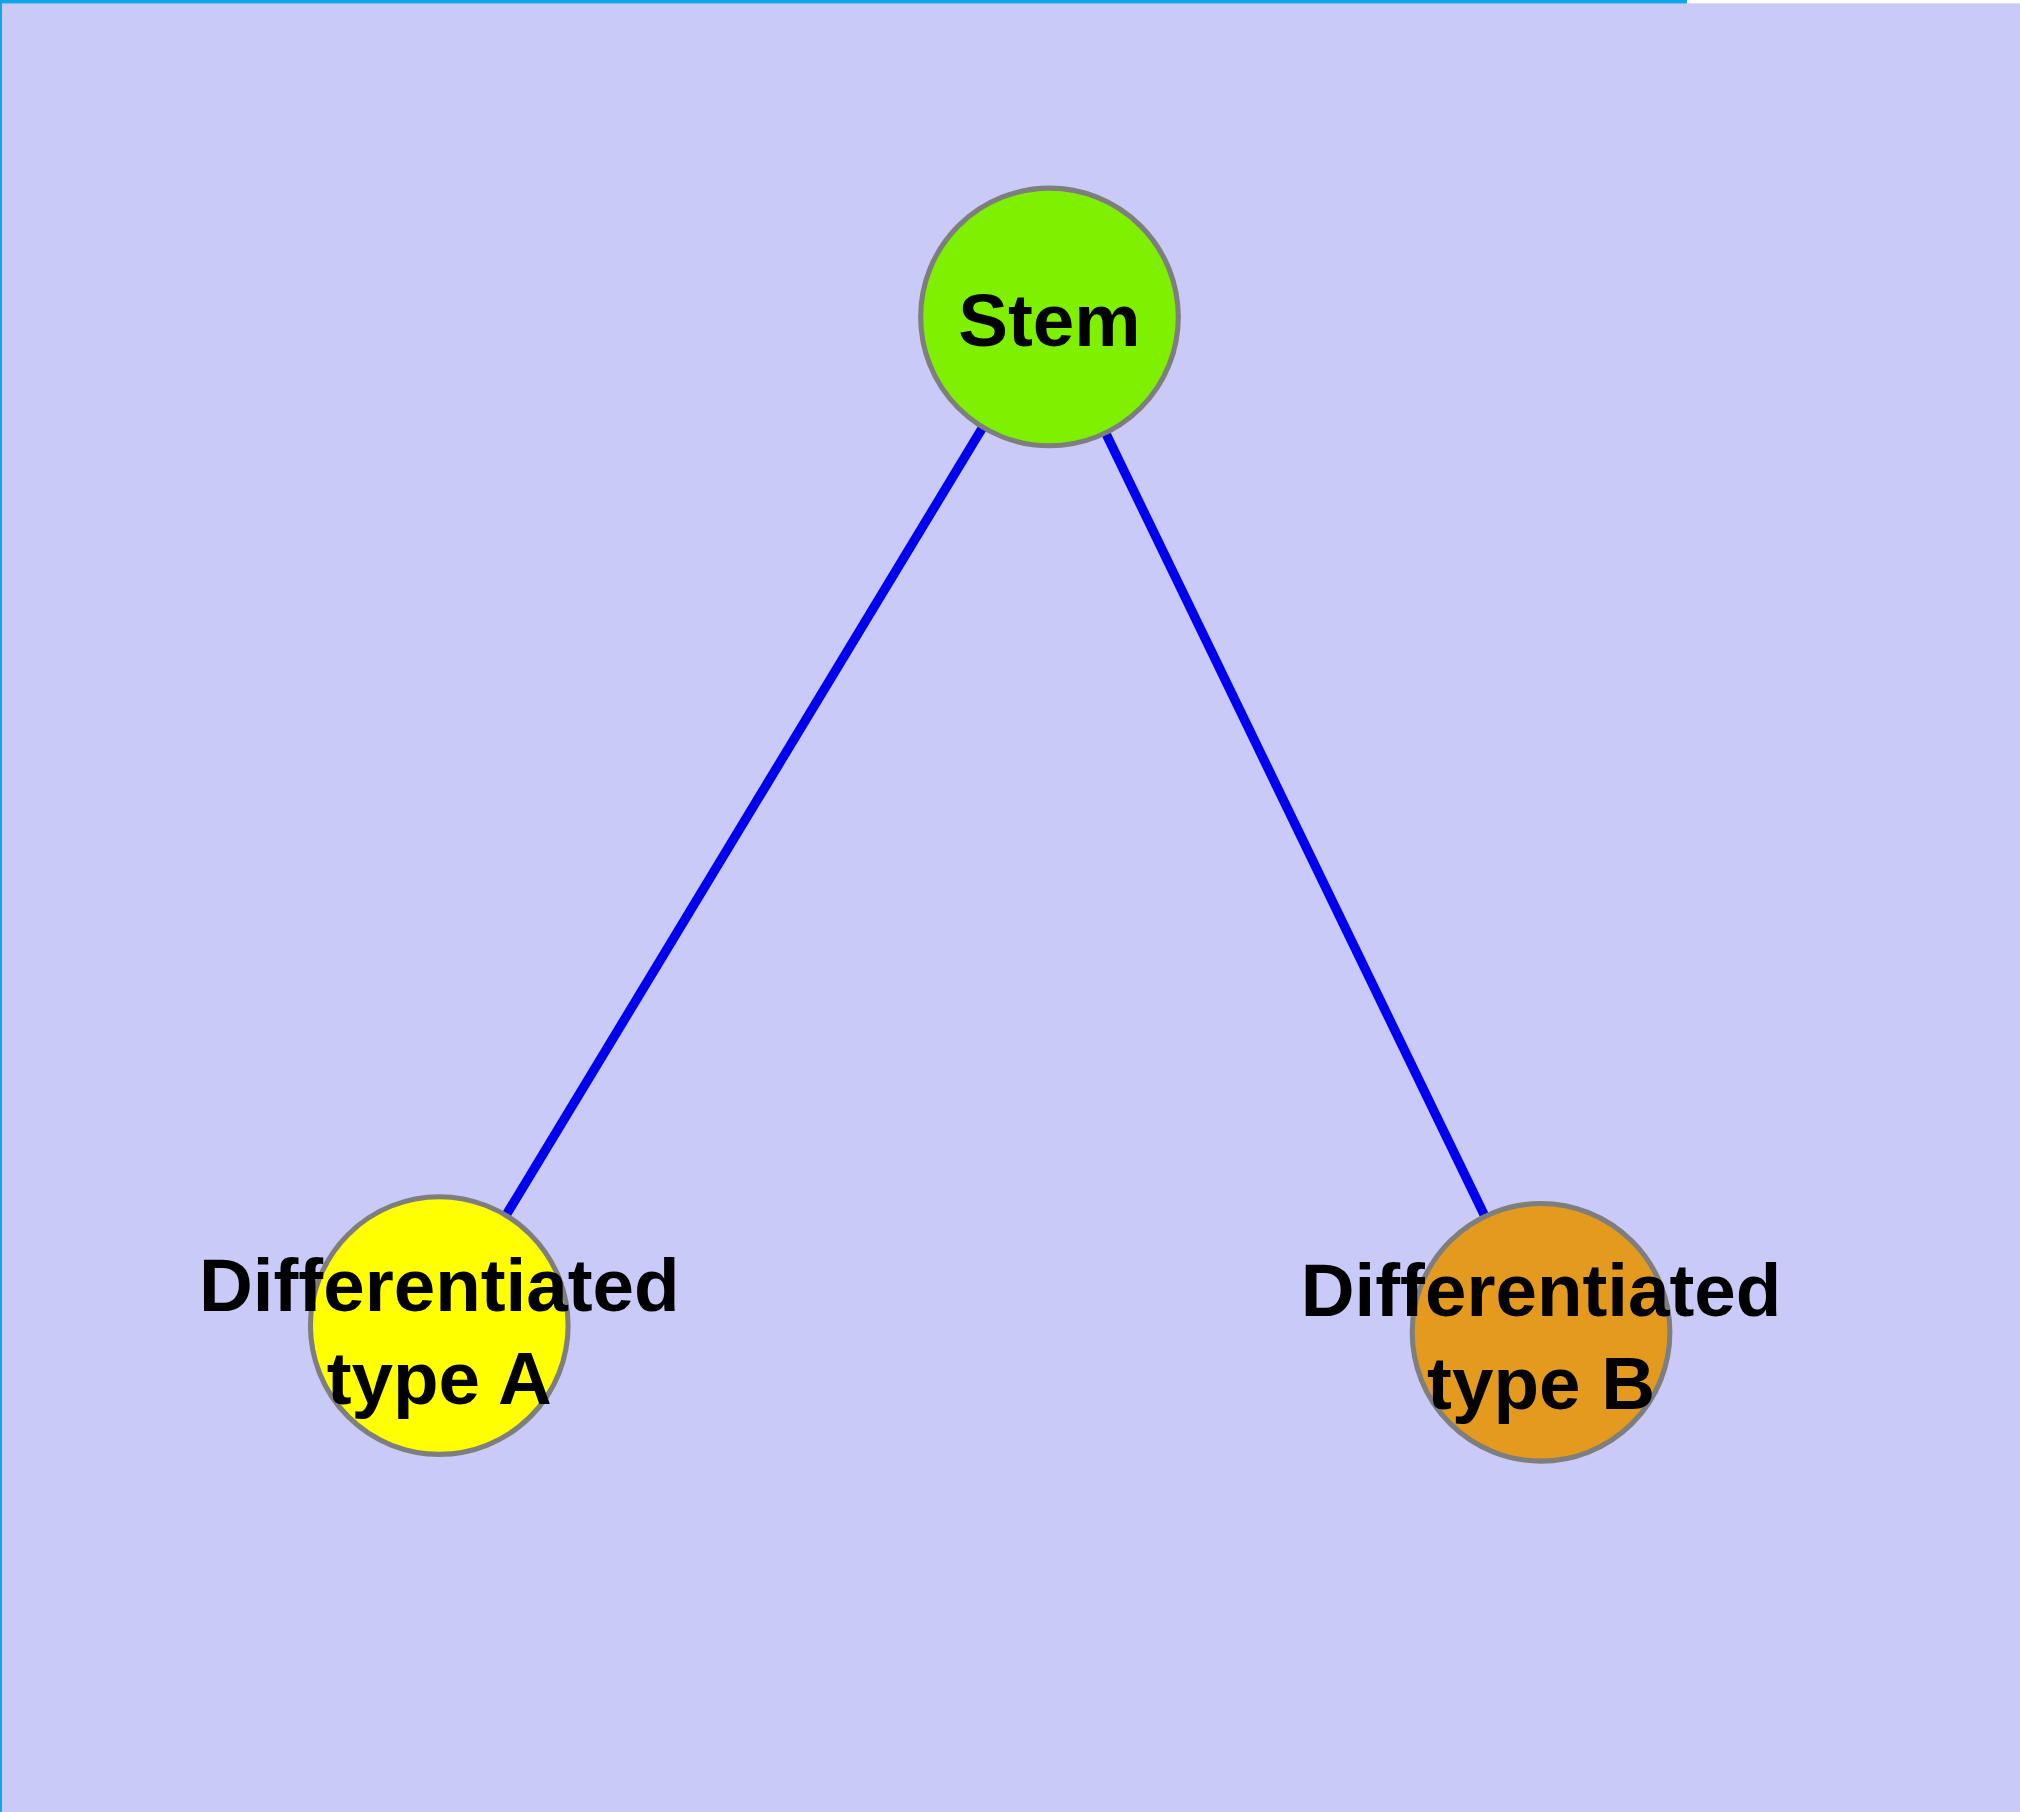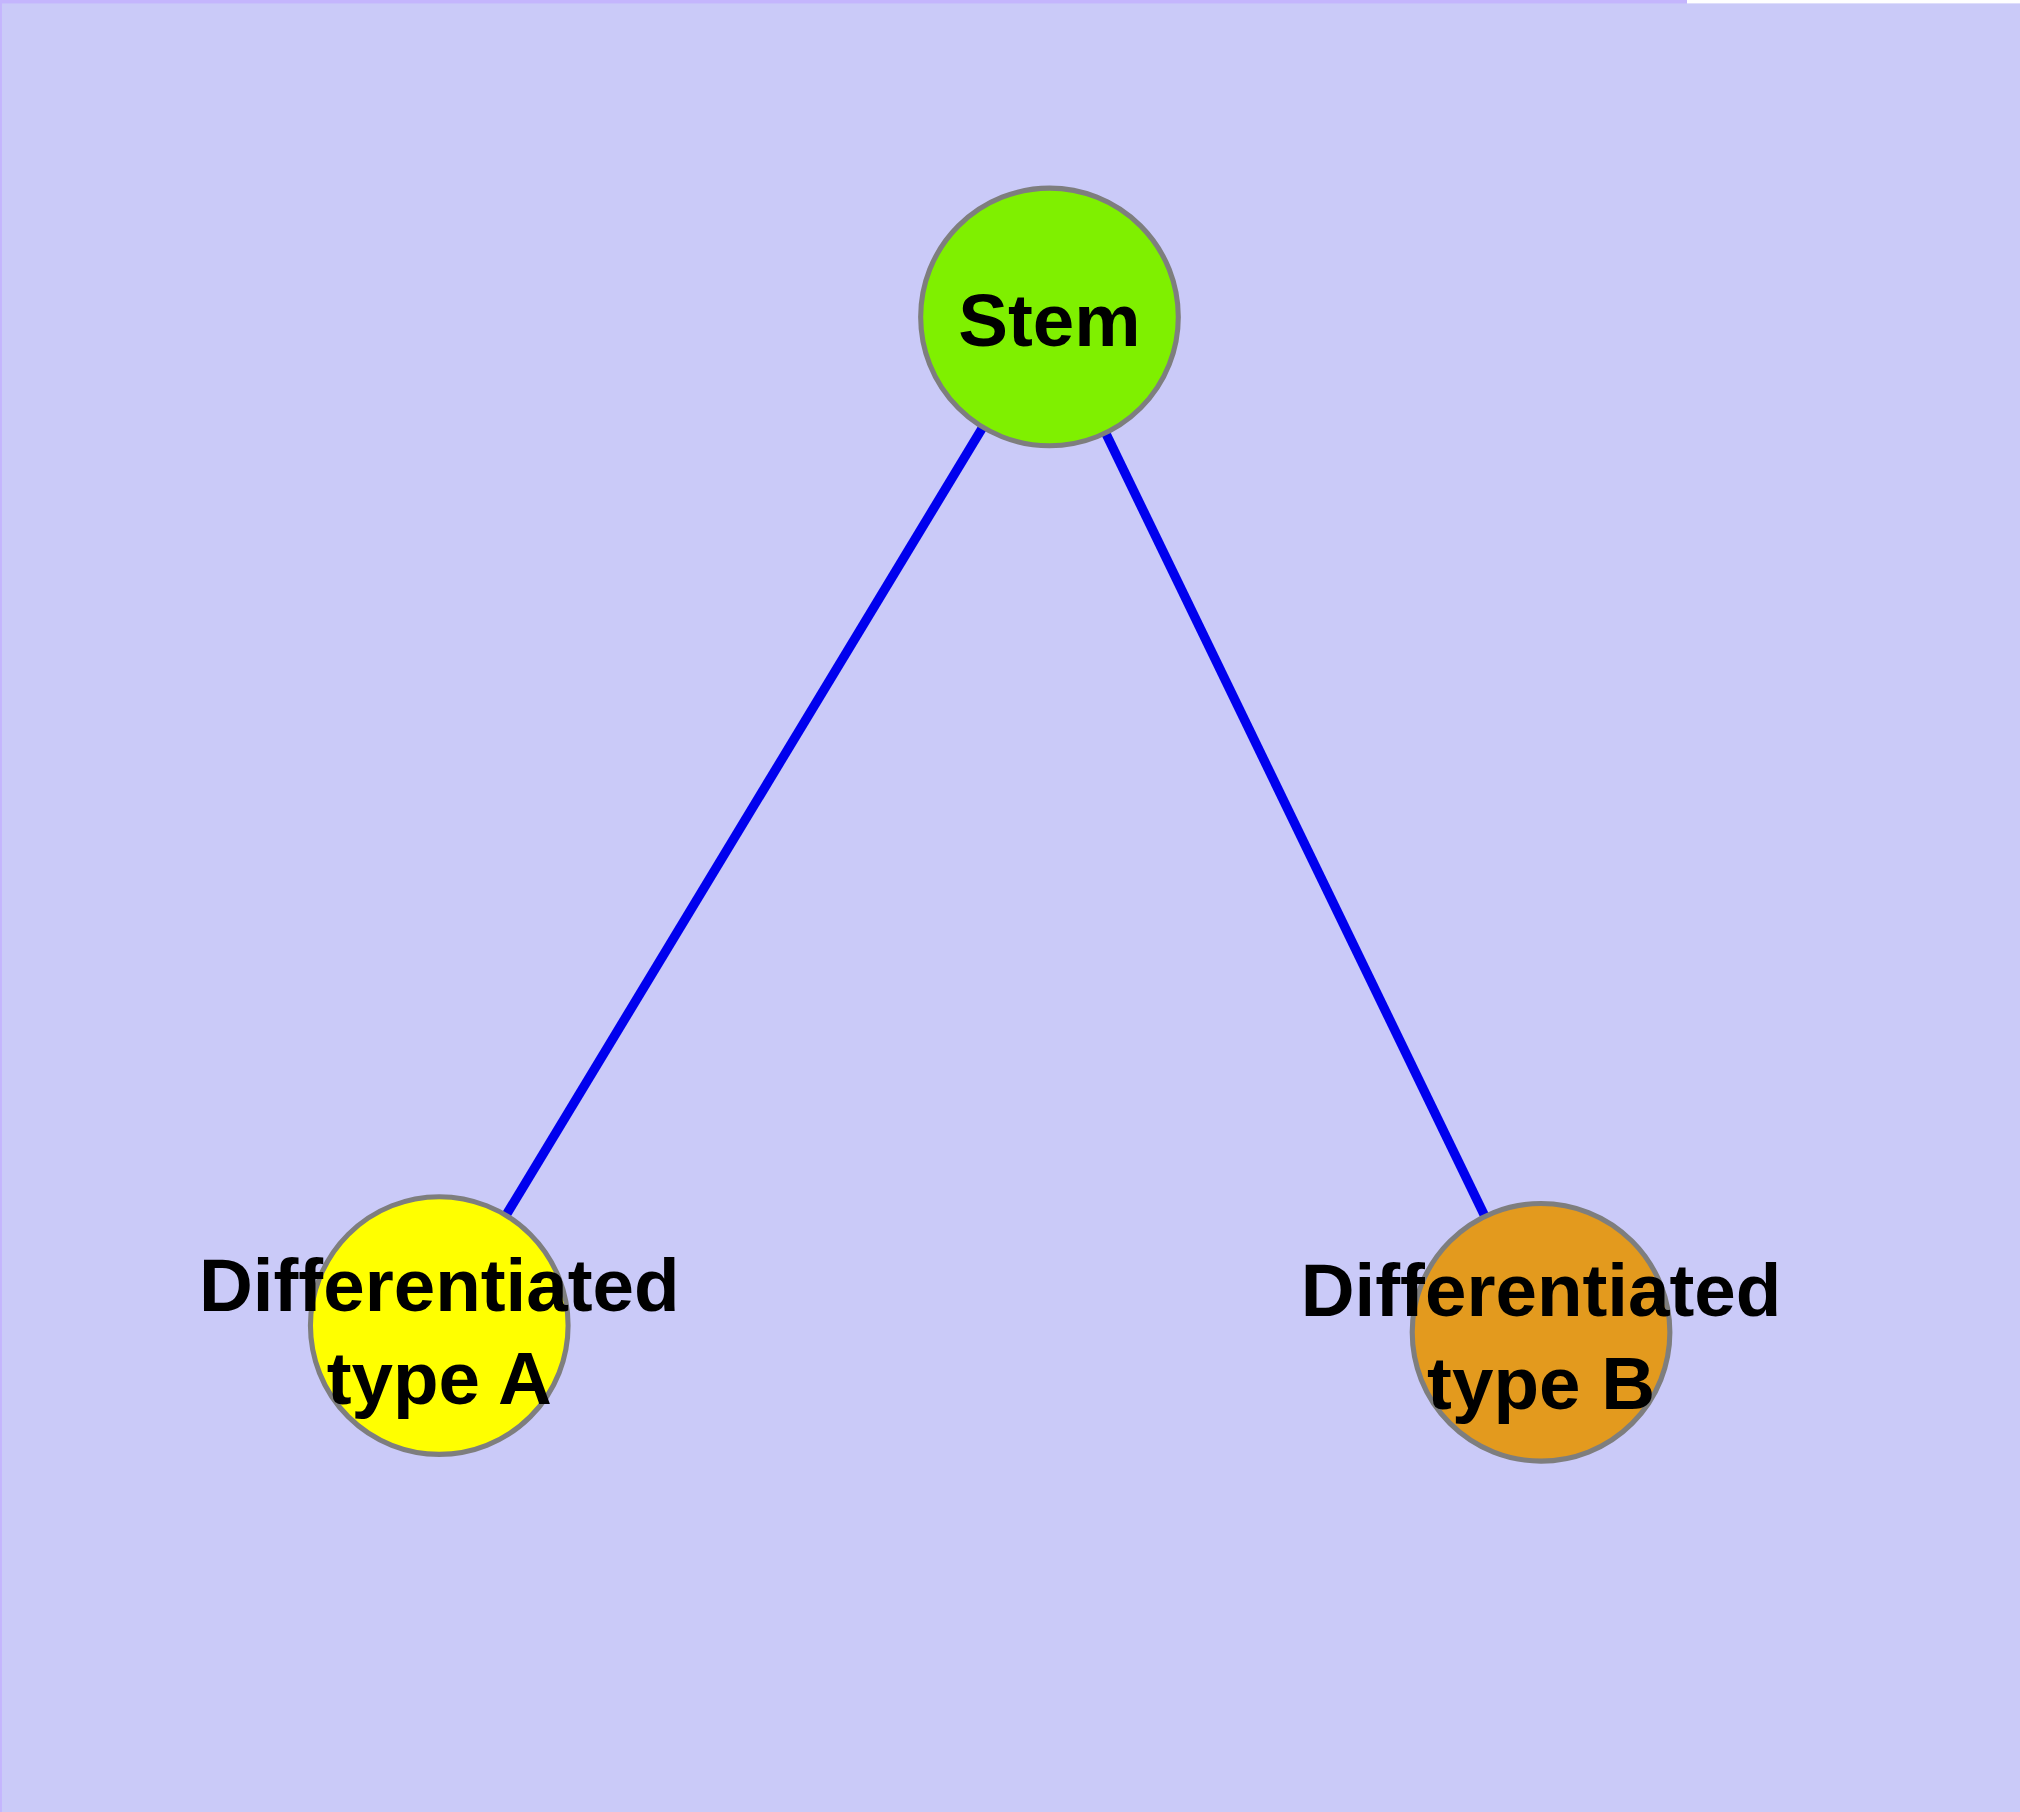--- a/index.html
+++ b/index.html
@@ -7,21 +7,21 @@
     padding: 0;
     background: #ffffff;
     width: 2021px;
     height: 1812px;
     overflow: hidden;
   }
   .stage {
     position: relative;
     width: 1687px;
     height: 1812px;
-    background: #c4b5fd;
+    background: #0ea5e9;
   }
   svg.graph {
     display: block;
     width: 2021px;
     height: 1812px;
   }
   .edge-line {
     stroke-width: 11;
     stroke-linecap: butt;
     fill: none;

